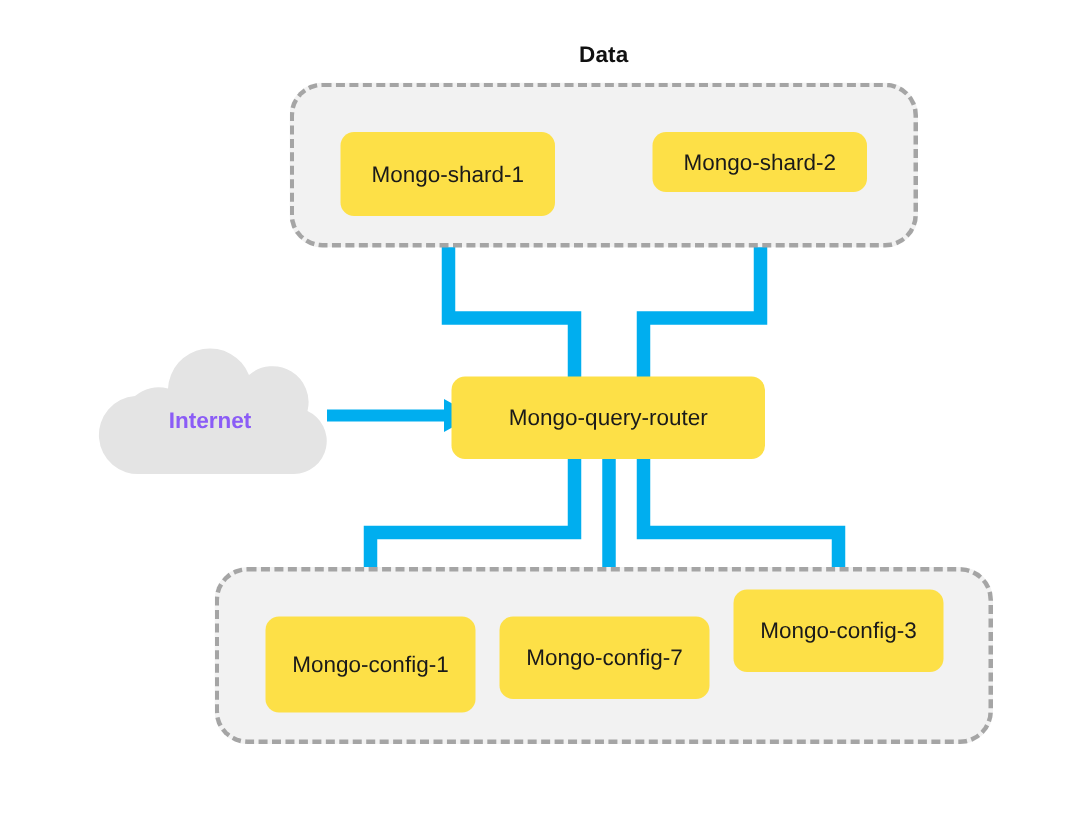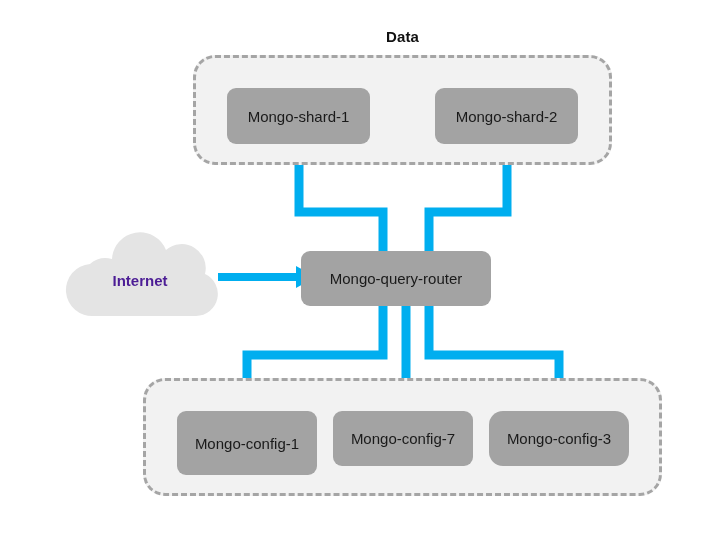--- a/index.html
+++ b/index.html
@@ -62,53 +62,53 @@
     width: 419px;
   }
   #caption-config {
     left: 143px;
     top: 508px;
     width: 519px;
   }
   
   .node {
     position: absolute;
-    background: #a3a3a3;
+    background: #fde047;
     border-radius: 9px;
     box-sizing: border-box;
     display: flex;
     align-items: center;
     justify-content: center;
     color: #1A1A1A;
     font-size: 15px;
     white-space: nowrap;
   }
   #node-shard-1 { left: 227px; top: 88px;  width: 143px; height: 56px; }
-  #node-shard-2 { left: 435px; top: 88px;  width: 143px; height: 56px; }
-  #node-router  { left: 301px; top: 251px; width: 190px; height: 55px; }
+  #node-shard-2 { left: 435px; top: 88px;  width: 143px; height: 40px; }
+  #node-router  { left: 301px; top: 251px; width: 209px; height: 55px; }
   #node-config-1 { left: 177px; top: 411px; width: 140px; height: 64px; }
   #node-config-2 { left: 333px; top: 411px; width: 140px; height: 55px; }
-  #node-config-3 { left: 489px; top: 411px; width: 140px; height: 55px; border-radius: 14px; }
+  #node-config-3 { left: 489px; top: 393px; width: 140px; height: 55px; }
   
   #cloud {
     position: absolute;
     left: 60px;
     top: 231px;
     width: 172px;
     height: 96px;
   }
   #cloud-label {
     position: absolute;
     left: 60px;
     top: 272px;
     width: 160px;
     text-align: center;
     font-size: 15px;
     font-weight: bold;
-    color: #4c1d95;
+    color: #8b5cf6;
     white-space: nowrap;
   }
 </style>
 </head>
 <body>
 
 <div id="canvas">
 
   <svg id="connectors" viewBox="0 0 716 556">
     <g fill="none" stroke="#00AEEF" stroke-width="9" stroke-linecap="butt" stroke-linejoin="miter">

